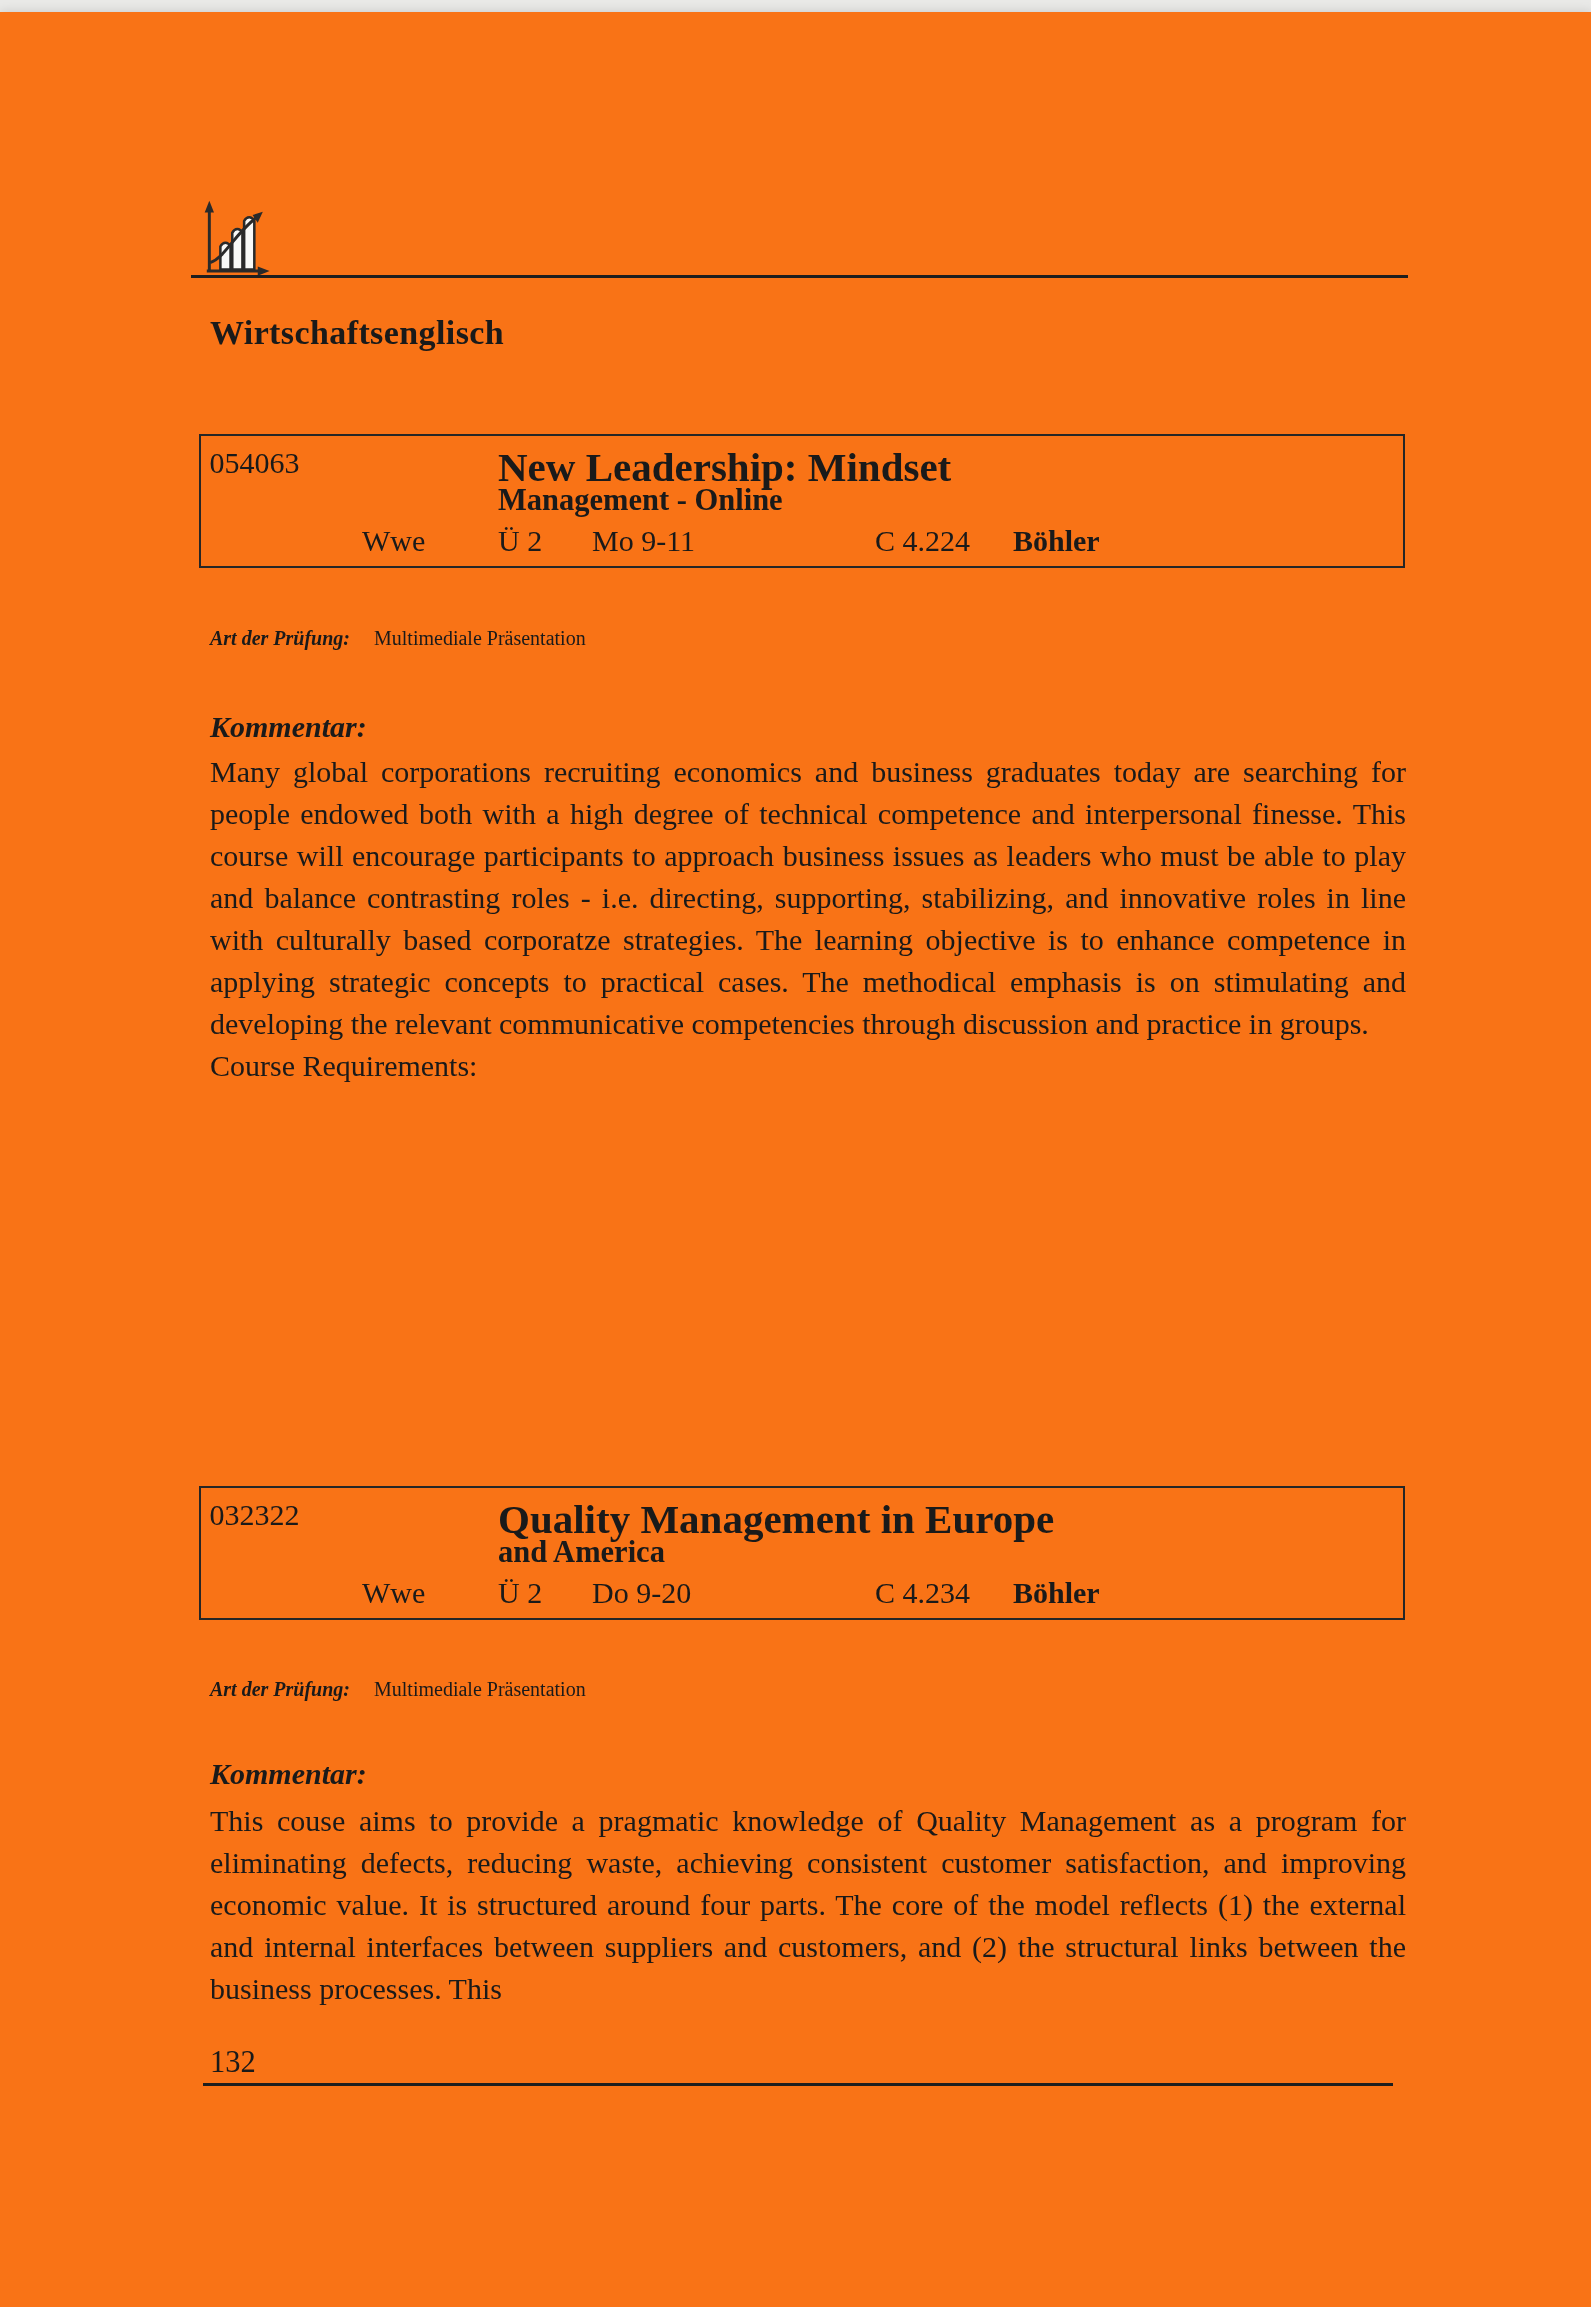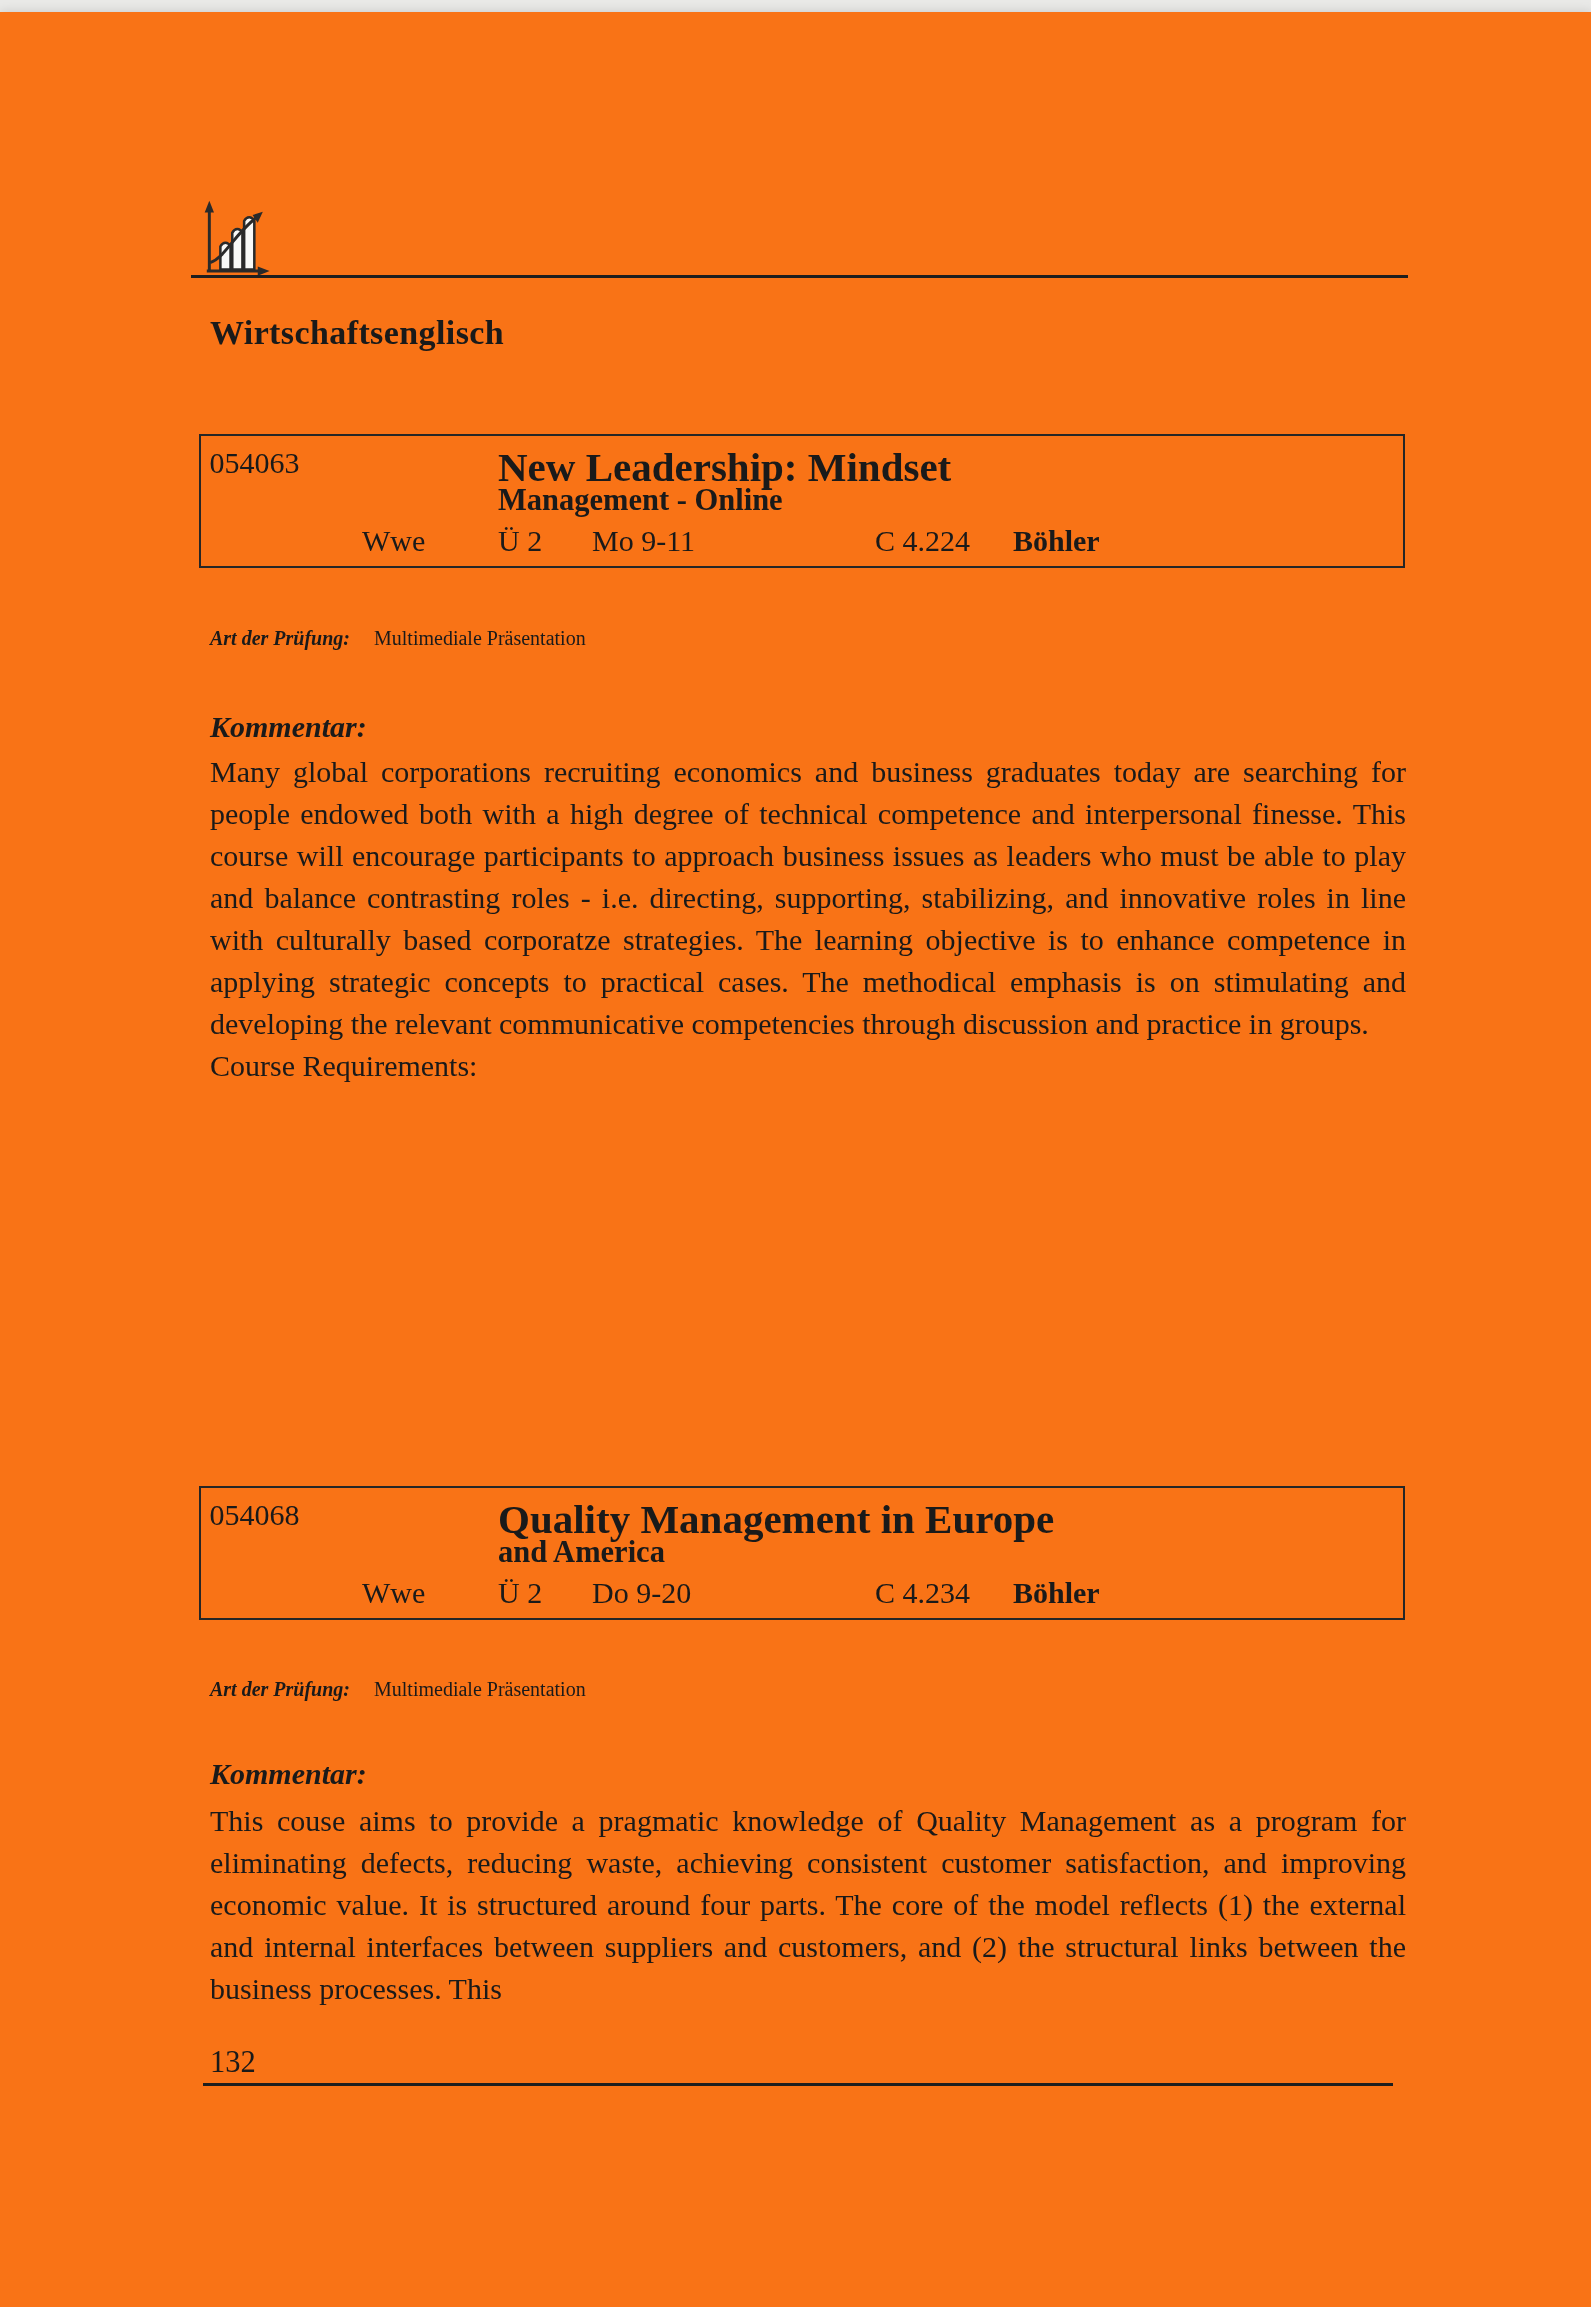--- a/index.html
+++ b/index.html
@@ -86,21 +86,21 @@
     <span class="exam-label">Art der Prüfung:</span><span>Multimediale Präsentation</span>
   </div>
 
   <div class="abs comment-label komm-1">Kommentar:</div>
   <div class="abs text-col tb-1">
     <p class="par">Many global corporations recruiting economics and business graduates today are searching for people endowed both with a high degree of technical competence and interpersonal finesse. This course will encourage participants to approach business issues as leaders who must be able to play and balance contrasting roles - i.e. directing, supporting, stabilizing, and innovative roles in line with culturally based corporatze strategies. The learning objective is to enhance competence in applying strategic concepts to practical cases. The methodical emphasis is on stimulating and developing the relevant communicative competencies through discussion and practice in groups.</p>
     <p>Course Requirements:</p>
   </div>
 
   <div class="abs course-box box-2">
-    <span class="abs code">054068</span>
+    <span class="abs code">032322</span>
     <span class="abs title1">Quality Management in Europe</span>
     <span class="abs title2">and America</span>
     <span class="abs meta m-group">Wwe</span>
     <span class="abs meta m-type">Ü 2</span>
     <span class="abs meta m-time">Do 9-20</span>
     <span class="abs meta m-room">C 4.234</span>
     <span class="abs meta m-lect">Böhler</span>
   </div>
 
   <div class="abs exam-row exam-2">

